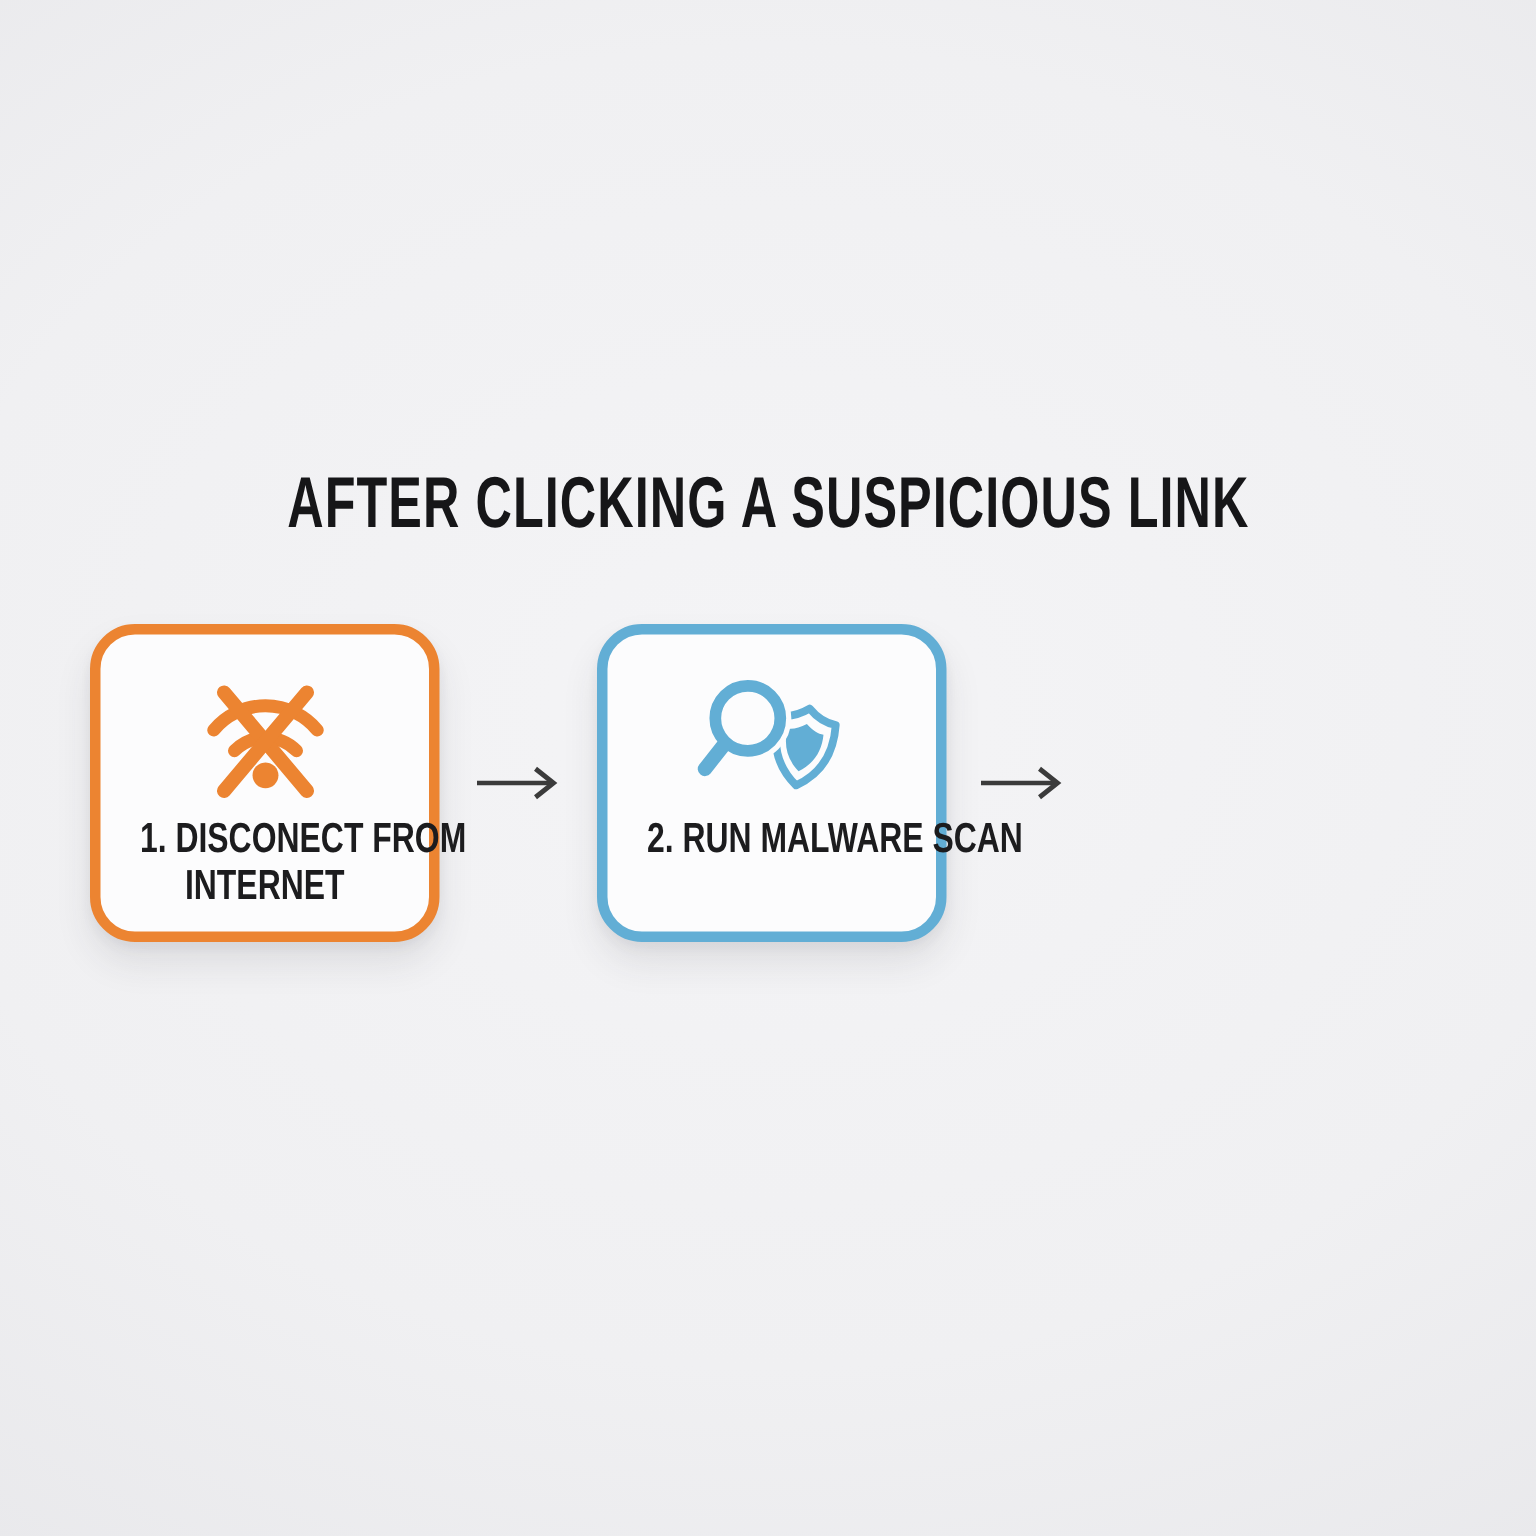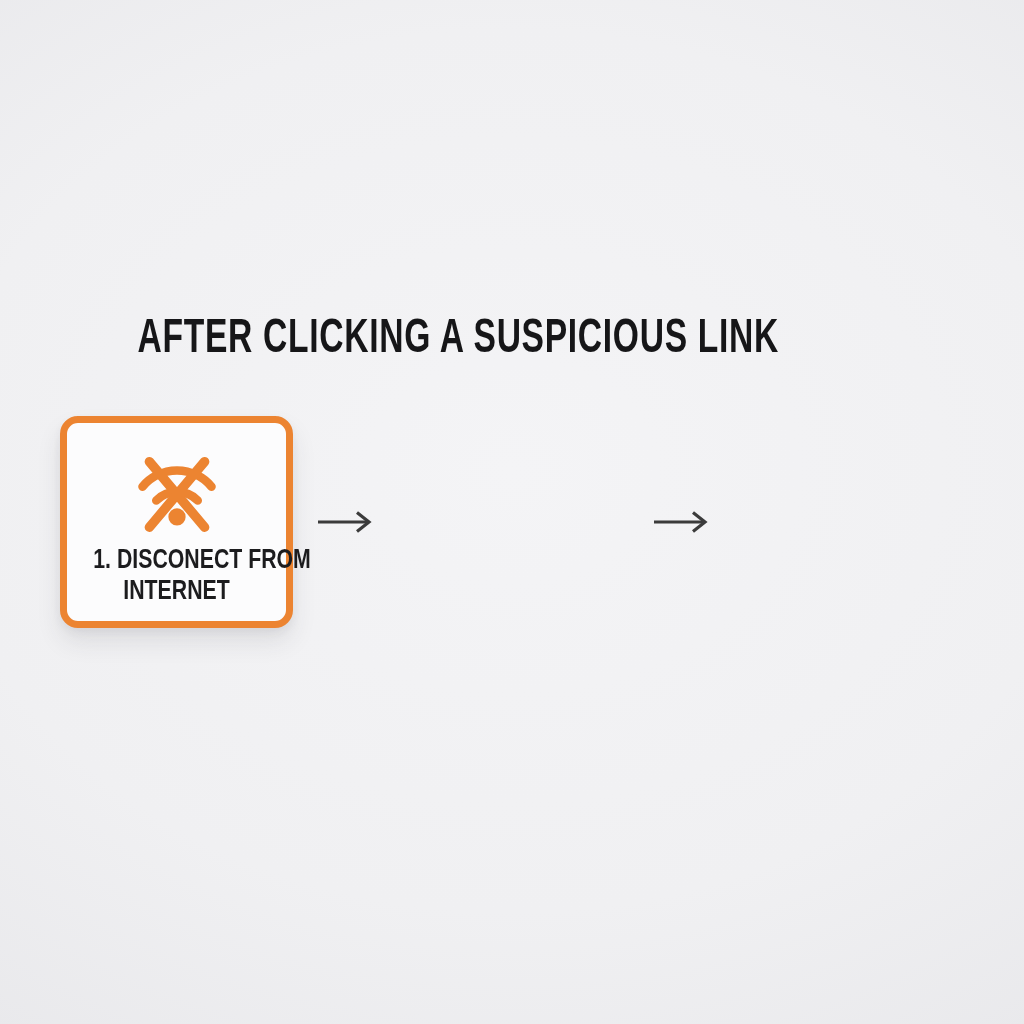--- a/index.html
+++ b/index.html
@@ -13,20 +13,21 @@
     height: 1024px;
     overflow: hidden;
     background: radial-gradient(ellipse 980px 760px at 50% 46%,
                 var(--page-bg-center) 0%, var(--page-bg) 58%, var(--page-bg-edge) 100%);
   }
   .title {
     position: absolute;
     top: 310px;
     left: 0;
     width: 100%;
+    text-align: center;
     color: var(--title);
     font-size: 48px;
     line-height: 52px;
     font-weight: 700;
     white-space: nowrap;
   }
   .title .condensed {
     display: inline-block;
     transform: scaleX(0.70);
     transform-origin: 50% 50%;
@@ -34,21 +35,21 @@
   }
   .card {
     position: absolute;
     top: 416px;
     width: 233px;
     height: 212px;
     box-sizing: border-box;
     background: var(--card-bg);
     border-style: solid;
     border-width: 7px;
-    border-radius: 18px;
+    border-radius: 30px;
     box-shadow: 0 14px 24px rgba(50,50,60,0.10), 0 4px 8px rgba(50,50,60,0.06);
     display: flex;
     flex-direction: column;
     align-items: center;
   }
   .card-1 { left: 60px;  border-color: var(--step1); color: var(--step1); }
   .card-2 { left: 398px; border-color: var(--step2); color: var(--step2); }
   .card-3 { left: 731px; border-color: var(--step3); color: var(--step3); }
   .icon-wrap {
     height: 92px;
@@ -110,20 +111,40 @@
 
   <div class="connector connector-1">
     <svg width="58" height="28" viewBox="0 0 58 28" aria-hidden="true">
       <g stroke="currentColor" fill="none">
         <line x1="2" y1="14" x2="51" y2="14" stroke-width="3"></line>
         <polyline points="41,4.5 53,14 41,23.5" stroke-width="3.2"></polyline>
       </g>
     </svg>
   </div>
 
+  <div class="card card-2">
+    <div class="icon-wrap">
+      <svg width="104" height="88" viewBox="0 0 120 100" aria-hidden="true">
+        <g transform="rotate(10 83 60)">
+          <path d="M83,28 C90,34 98,37 105,37 C107,56 102,75 83,88 C64,75 59,56 61,37 C68,37 76,34 83,28 Z" fill="none" stroke="currentColor" stroke-width="6" stroke-linejoin="round"></path>
+          <path d="M83,40 C88,44 93,46 97,46 C98,58 94,69 83,77 C72,69 68,58 69,46 C73,46 78,44 83,40 Z" fill="currentColor"></path>
+        </g>
+        <g>
+          <line x1="23" y1="56" x2="8" y2="75" stroke="var(--card-bg)" stroke-width="19" stroke-linecap="round"></line>
+          <circle cx="41" cy="36" r="25" fill="var(--card-bg)" stroke="var(--card-bg)" stroke-width="17"></circle>
+          <circle cx="41" cy="36" r="25" fill="var(--card-bg)" stroke="currentColor" stroke-width="9"></circle>
+          <line x1="23" y1="56" x2="8" y2="75" stroke="currentColor" stroke-width="11" stroke-linecap="round"></line>
+        </g>
+      </svg>
+    </div>
+    <div class="card-text">
+      <div class="card-line">2. RUN MALWARE SCAN</div>
+      <div class="card-line"></div>
+    </div>
+  </div>
 
   <div class="connector connector-2">
     <svg width="58" height="28" viewBox="0 0 58 28" aria-hidden="true">
       <g stroke="currentColor" fill="none">
         <line x1="2" y1="14" x2="51" y2="14" stroke-width="3"></line>
         <polyline points="41,4.5 53,14 41,23.5" stroke-width="3.2"></polyline>
       </g>
     </svg>
   </div>
 

